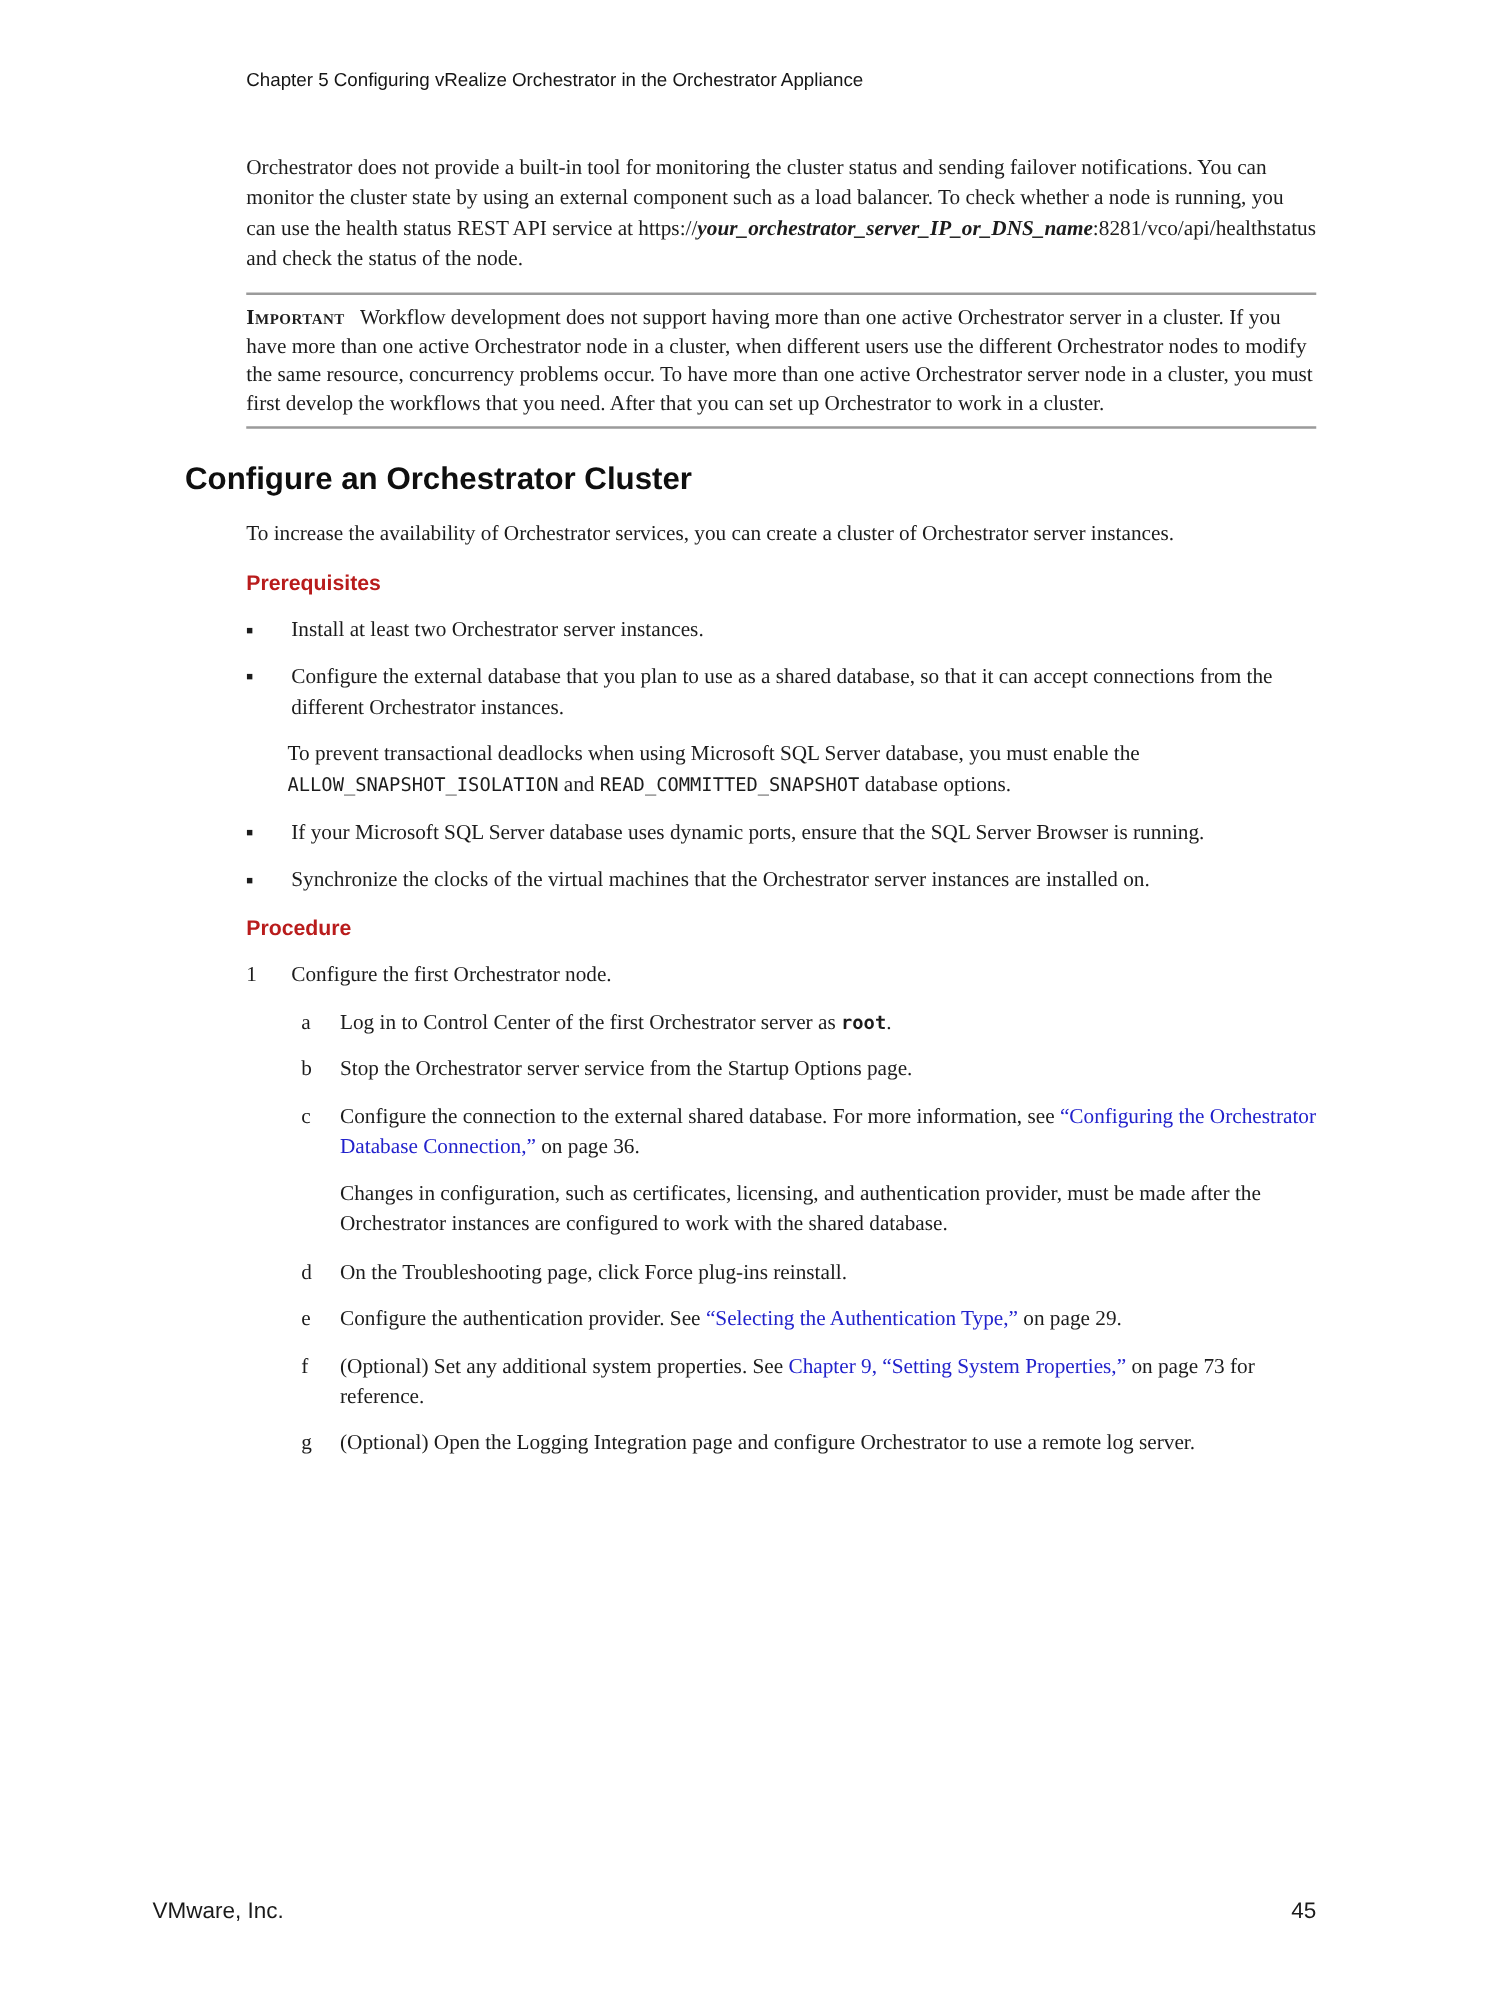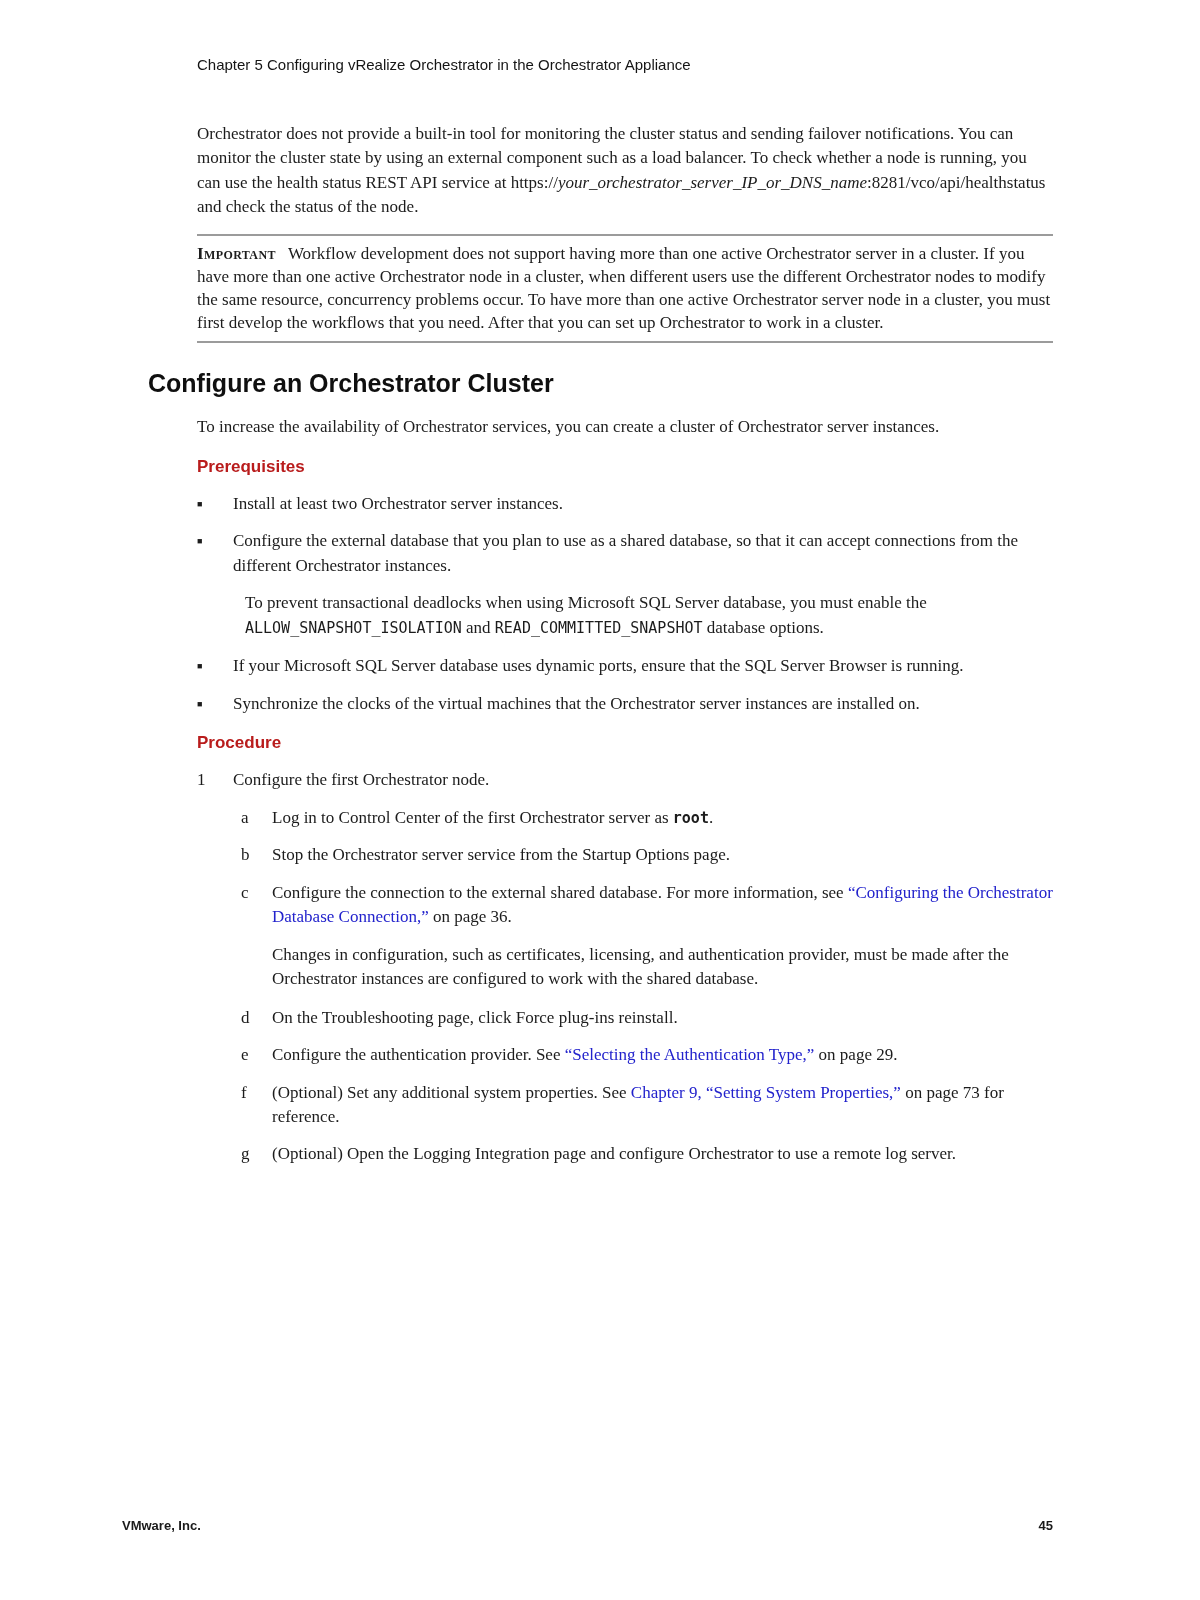--- a/index.html
+++ b/index.html
@@ -39,30 +39,30 @@
   .note-label{
     font-variant:small-caps;font-weight:bold;letter-spacing:0.4px;
     padding-right:12px;
   }
   .li{display:flex;margin:0 0 13px;}
   .li .mk{flex:0 0 36px;}
   .li .mk-sq{font-size:9px;line-height:24px;}
   .li-alpha{margin-left:44px;}
   .li-alpha .mk{flex:0 0 31px;}
   .li-body{flex:1 1 auto;}
-  .ind1{margin-left:48px;}
+  .ind1{margin-left:33px;}
   .ind2{margin-left:75px;}
-  .run-i{font-style:italic;}
+  .run-i{font-style:italic;font-weight:bold;}
   .run-b{font-weight:normal;}
   .run-m{font-family:"DejaVu Sans Mono", monospace;font-size:15px;}
   .run-mb{font-family:"DejaVu Sans Mono", monospace;font-size:15px;font-weight:bold;}
   .run-a{color:var(--link);cursor:pointer;text-decoration:none;}
   .ftr{
     position:absolute;top:1518px;
-    font-family:"Liberation Sans", sans-serif;font-size:13px;color:#1a1a1a;font-weight:bold;
+    font-family:"Liberation Sans", sans-serif;font-size:18px;color:#1a1a1a;
   }
   .ftr-l{left:122px;}
   .ftr-r{right:147px;}
 </style>
 </head>
 <body>
 
 <div class="hdr">Chapter 5 Configuring vRealize Orchestrator in the Orchestrator Appliance</div>
 
 <div class="main" id="content">

